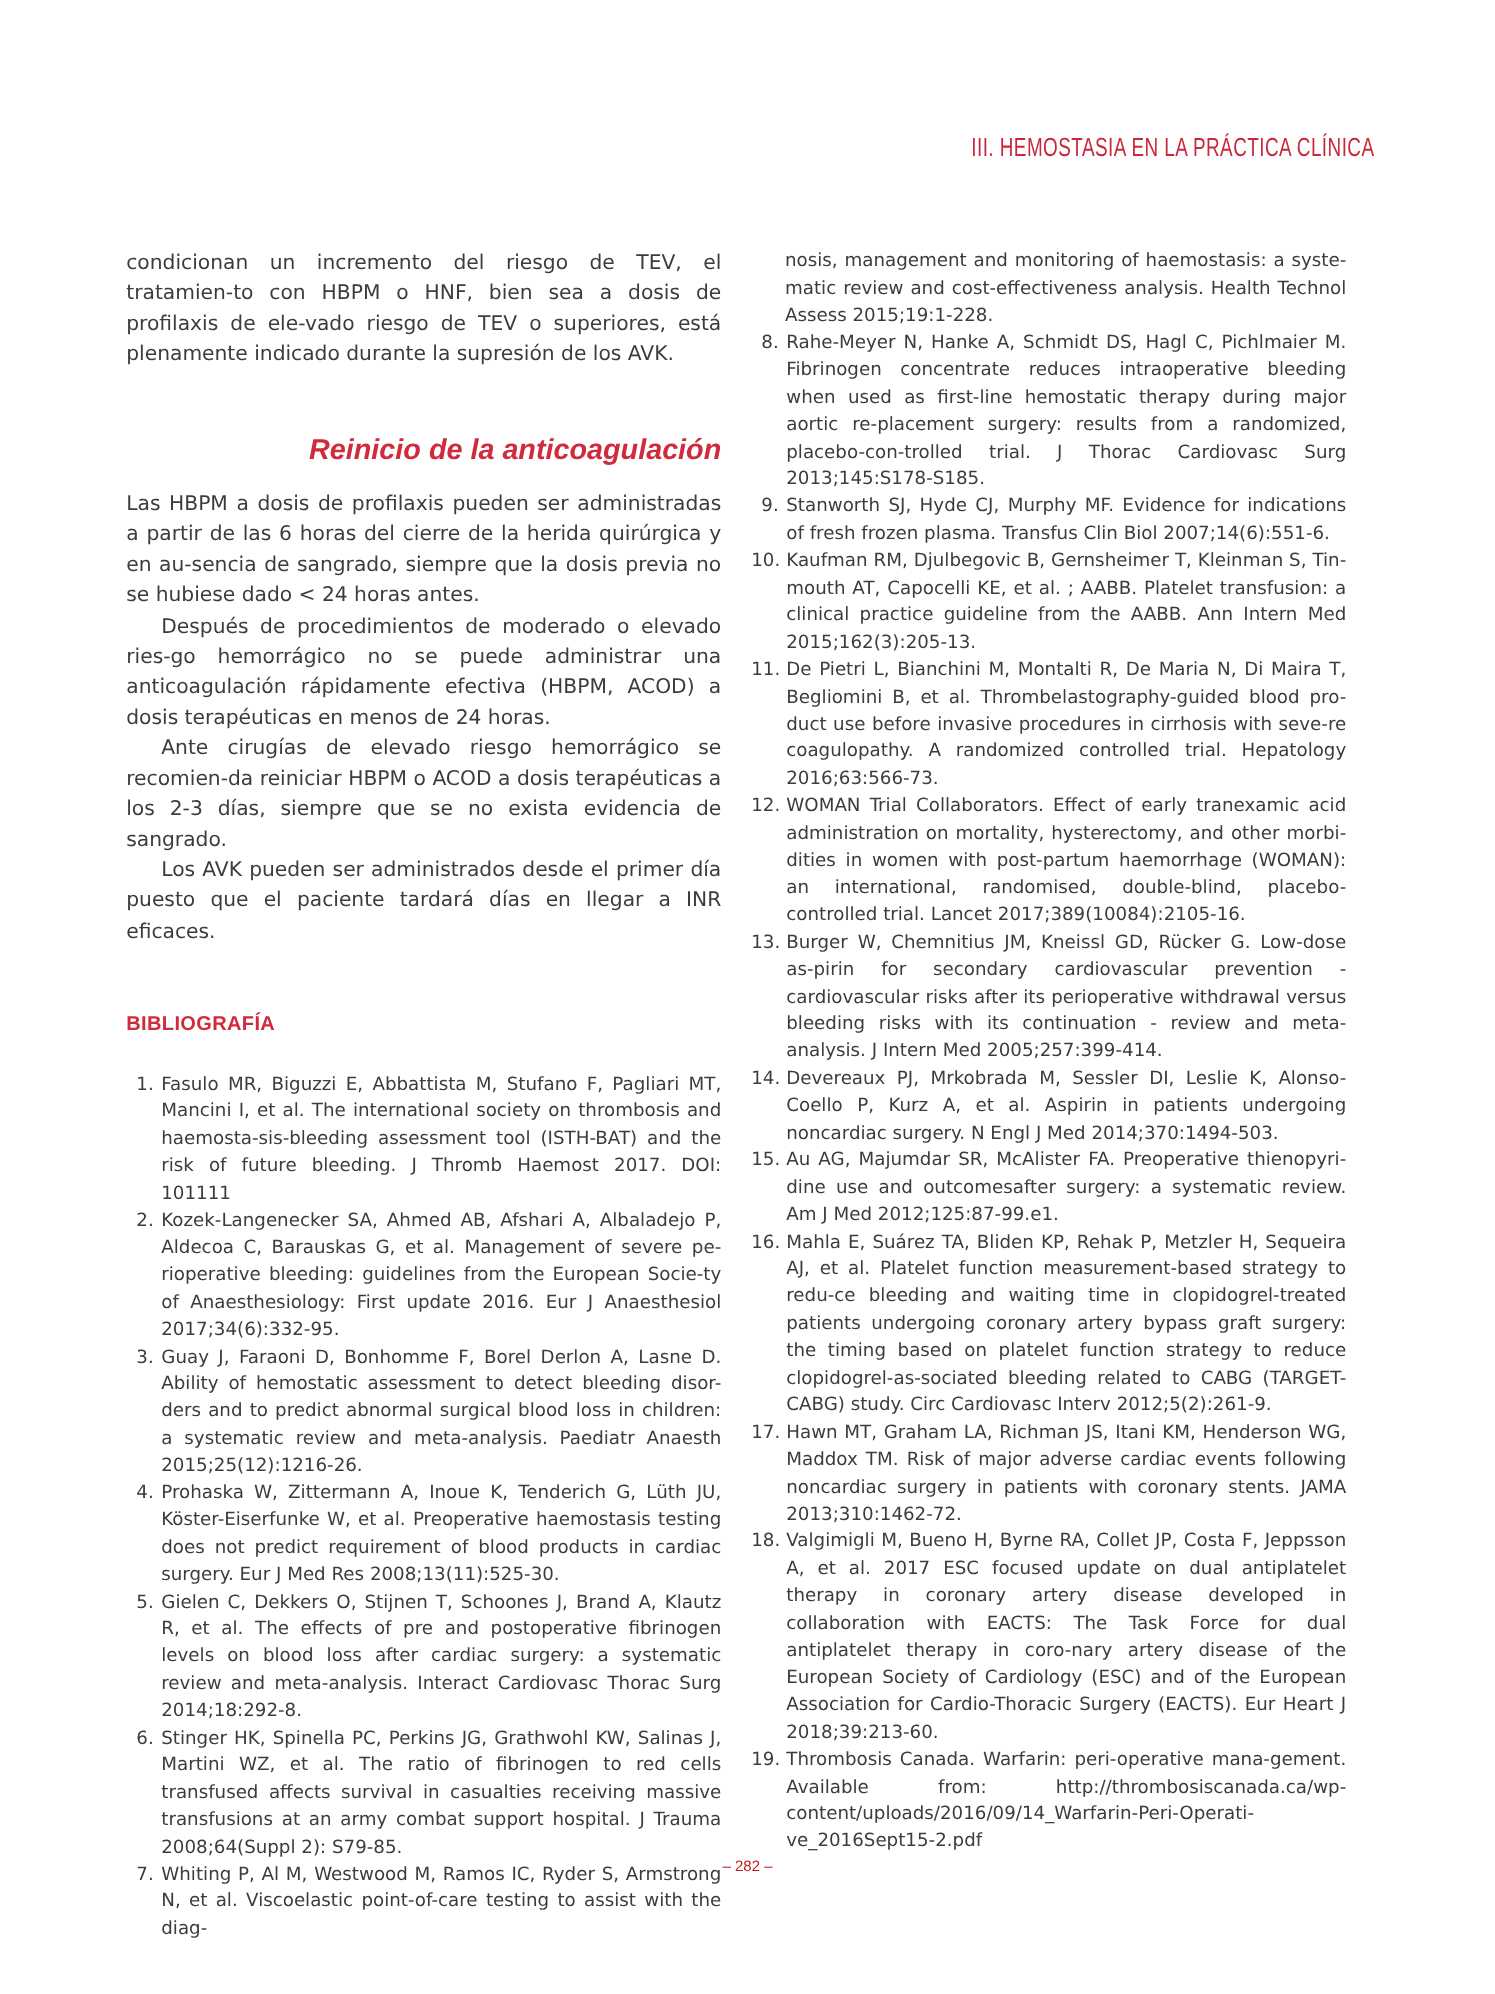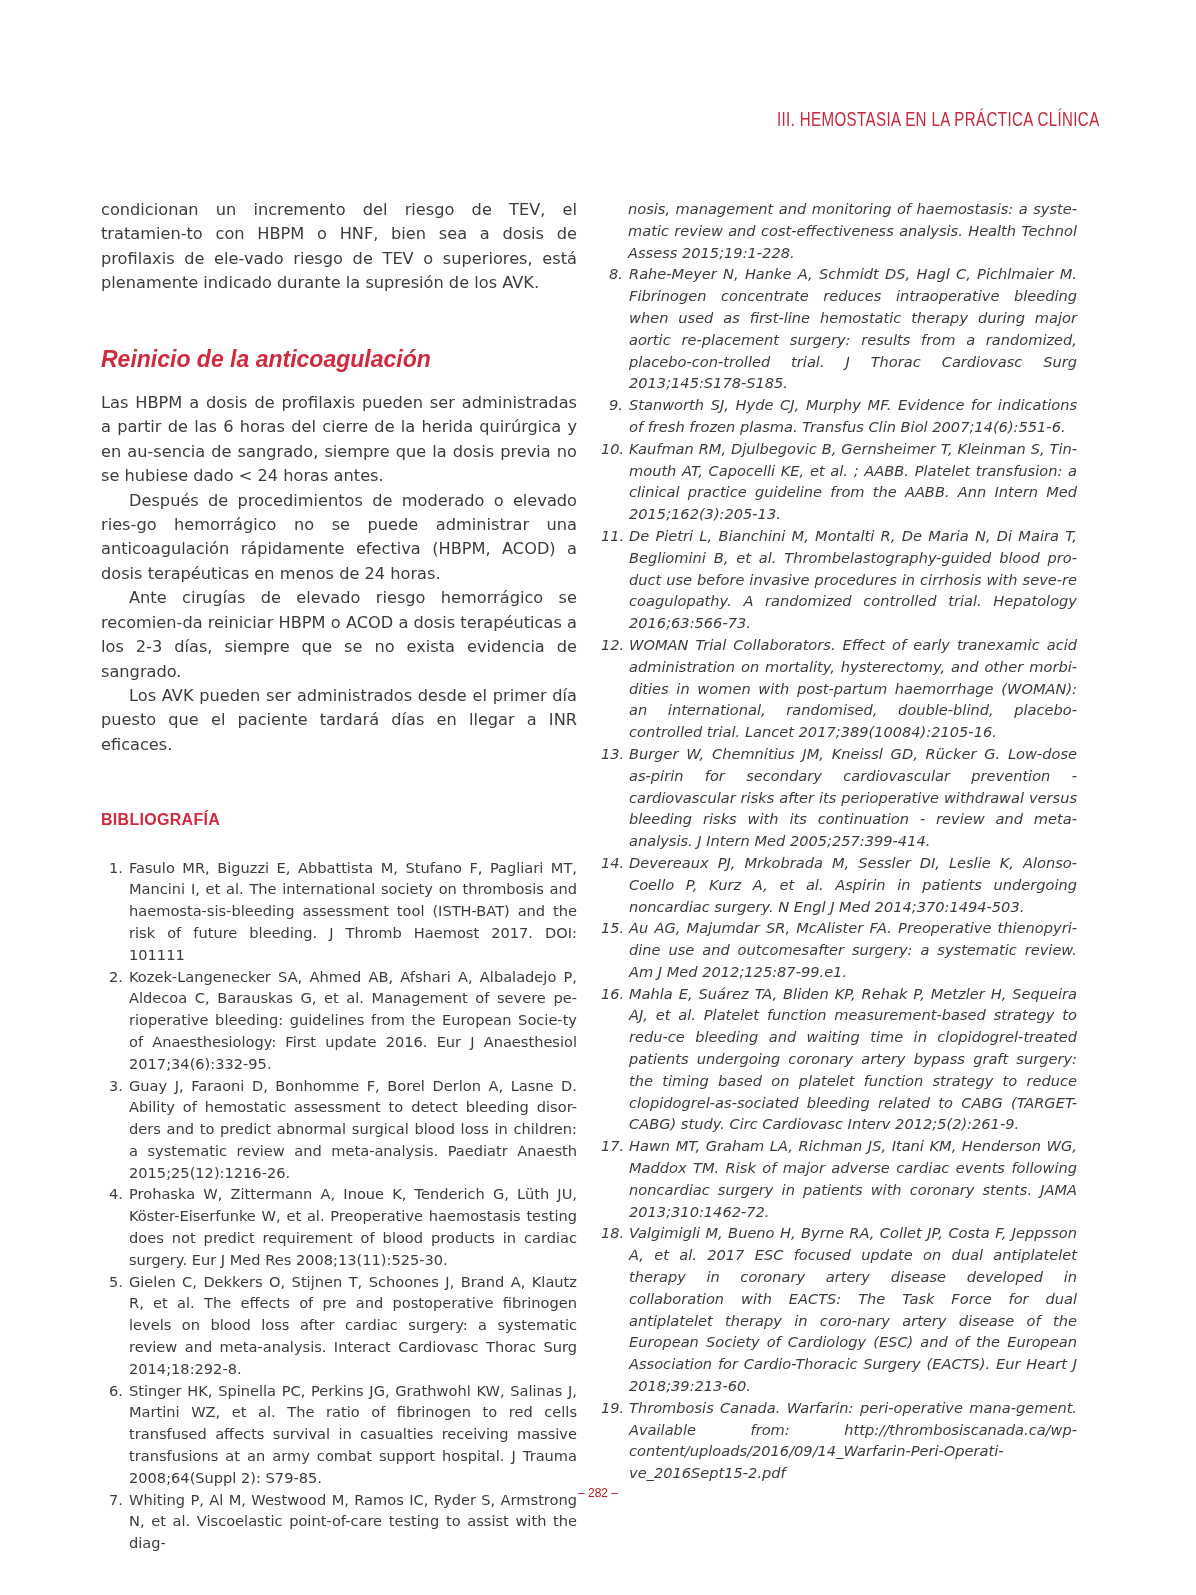--- a/index.html
+++ b/index.html
@@ -8,27 +8,27 @@
     .running-header { position: absolute; left: 102px; top: 108px; width: 975px; height: 28px;
                       display: flex; align-items: flex-end; flex-direction: column; }
     .running-header .title { font-family: "Liberation Sans Narrow", "Liberation Sans", sans-serif;
                       color: #c8283c; font-size: 21px; letter-spacing: 0.5px; white-space: nowrap;
                       transform: scaleX(0.72); transform-origin: left bottom; display: inline-block;
                       width: 300px; line-height: 22px; }
     .running-header .rule { flex: 1; height: 1px; background: #e07f8c; margin-left: 4px; margin-bottom: 3px; }
 
     .col { position: absolute; top: 198px; width: 476px; font-size: 16.2px; line-height: 24.4px; }
     .col.left { left: 101px; }
-    .col.right { left: 601px; font-size: 14.6px; line-height: 21.8px; font-style: italic; }
+    .col.right { left: 601px; font-size: 14.6px; line-height: 21.8px; }
 
     p.body { margin: 0; text-align: justify; hyphens: manual; }
     p.body.indent { text-indent: 28px; }
 
     h2.section { margin: 0; color: #d12a3c; font-family: "Liberation Sans", sans-serif; font-weight: bold; }
-    h2.subsection { font-style: italic; font-size: 23px; margin-top: 51px; margin-bottom: 20px; }
+    h2.subsection { font-style: italic; font-size: 23px; margin-top: 51px; margin-bottom: 20px; text-align: right; }
     h2.biblio { font-size: 16px; margin-top: 51px; margin-bottom: 24px; letter-spacing: 0.3px; }
 
     ol.refs { list-style: none; margin: 0; padding: 0; font-size: 14.6px; line-height: 21.8px; }
     ol.refs li { position: relative; padding-left: 28px; text-align: justify; }
     ol.refs li .num { position: absolute; left: 0; width: 22px; text-align: right; }
     .col.left ol.refs li { padding-left: 28px; }
     .cont { text-align: justify; padding-left: 27px; }
 
     .page-number { position: absolute; left: 0; width: 1196px; top: 1486px; text-align: center;
                    color: #b91c1c; font-family: "Liberation Sans", sans-serif; font-size: 12px; }

